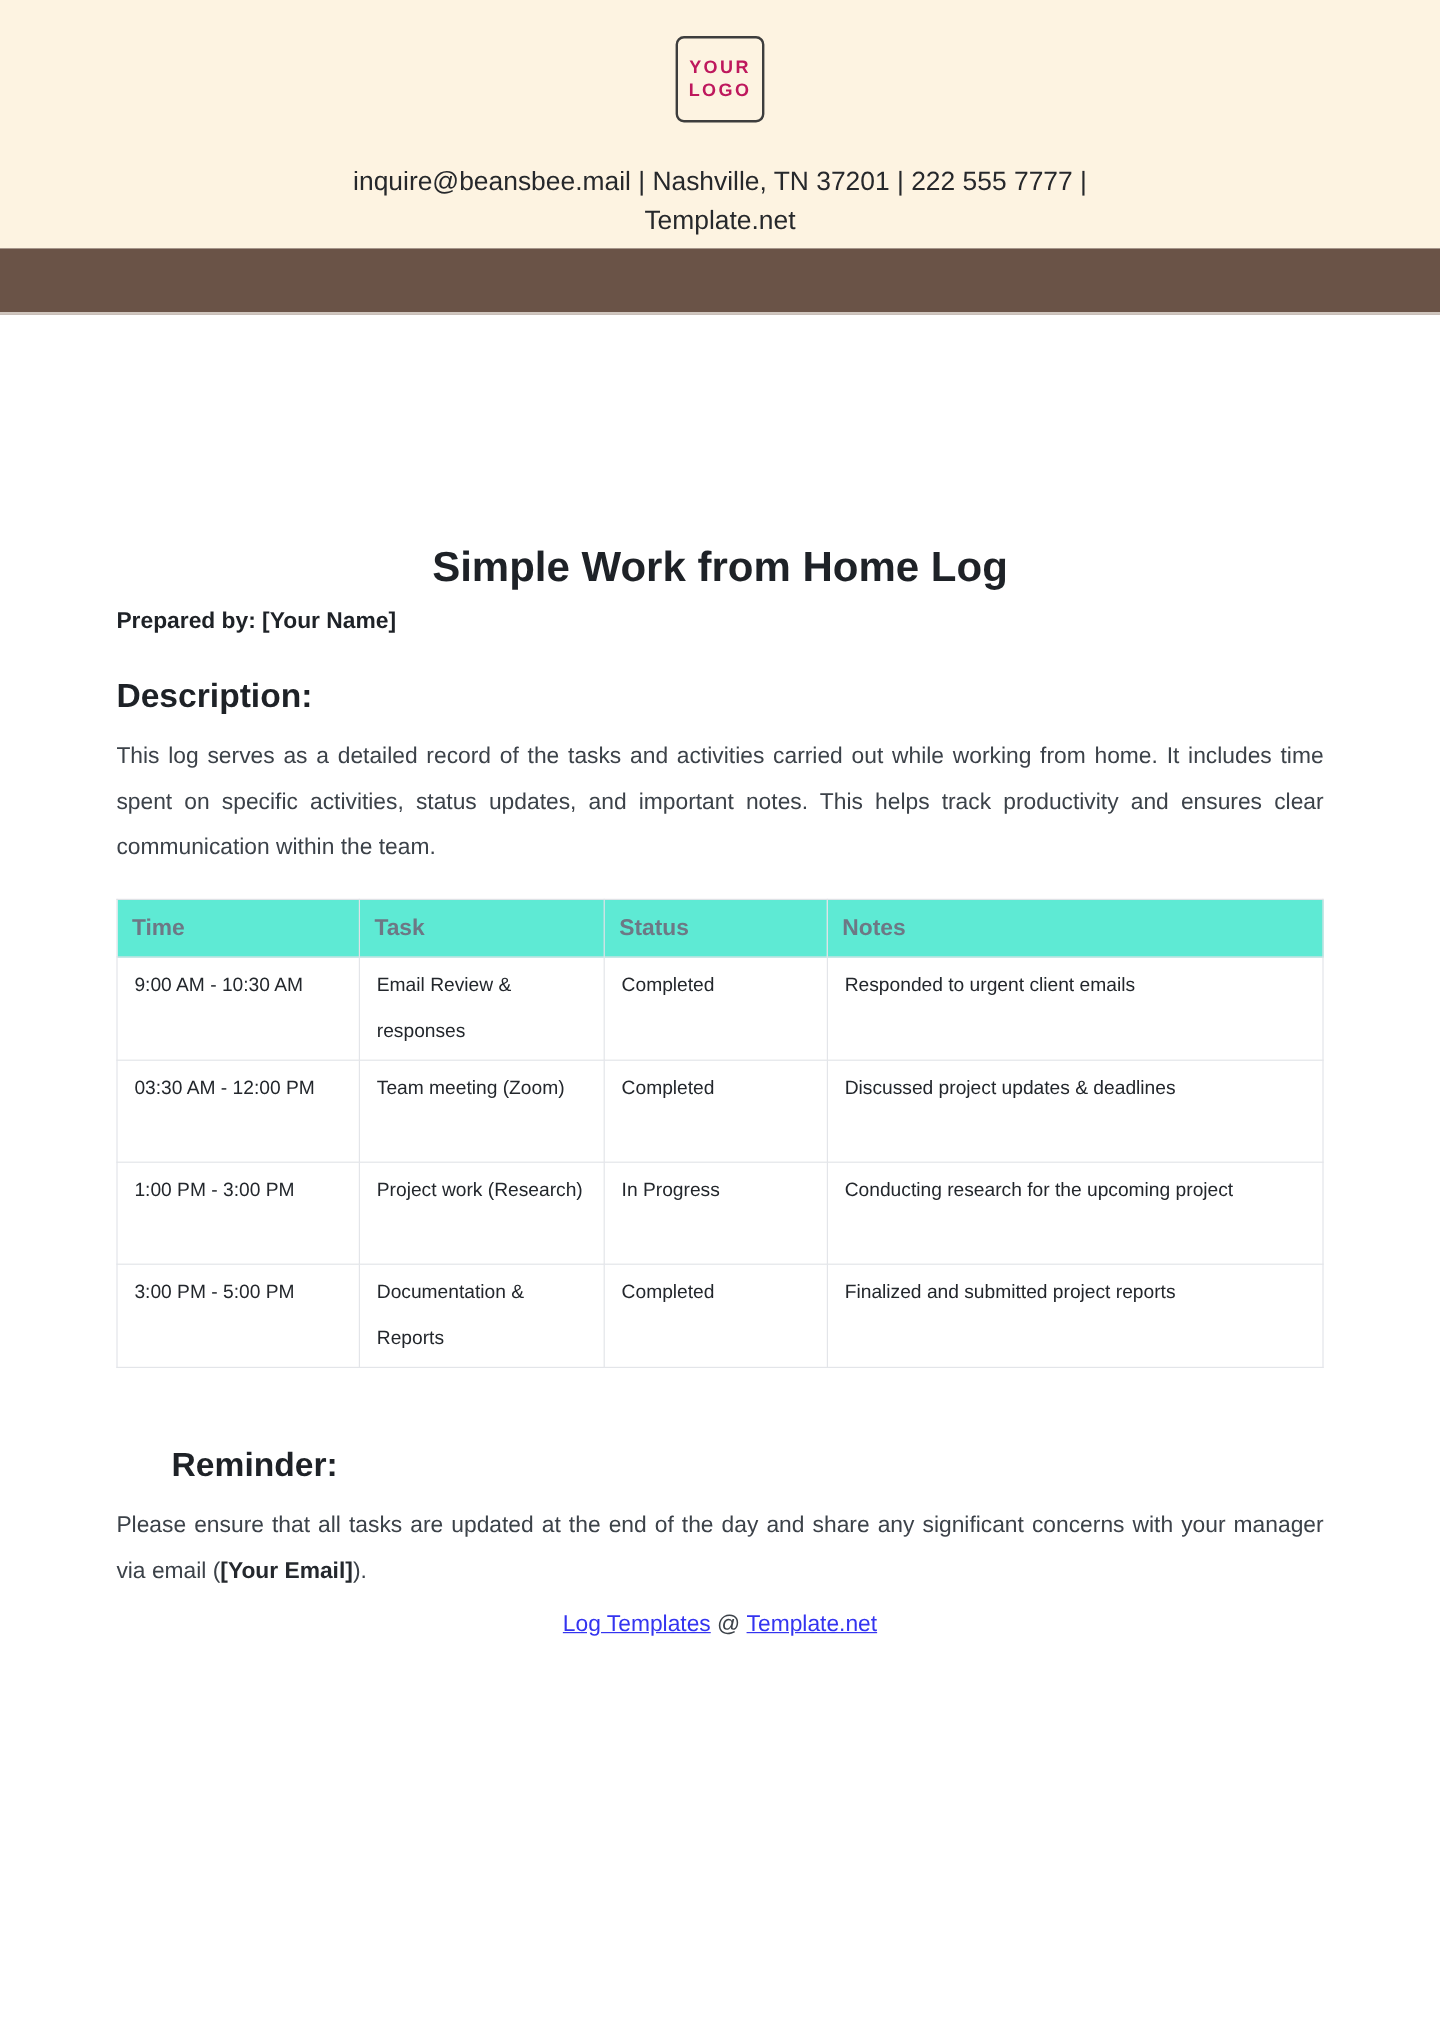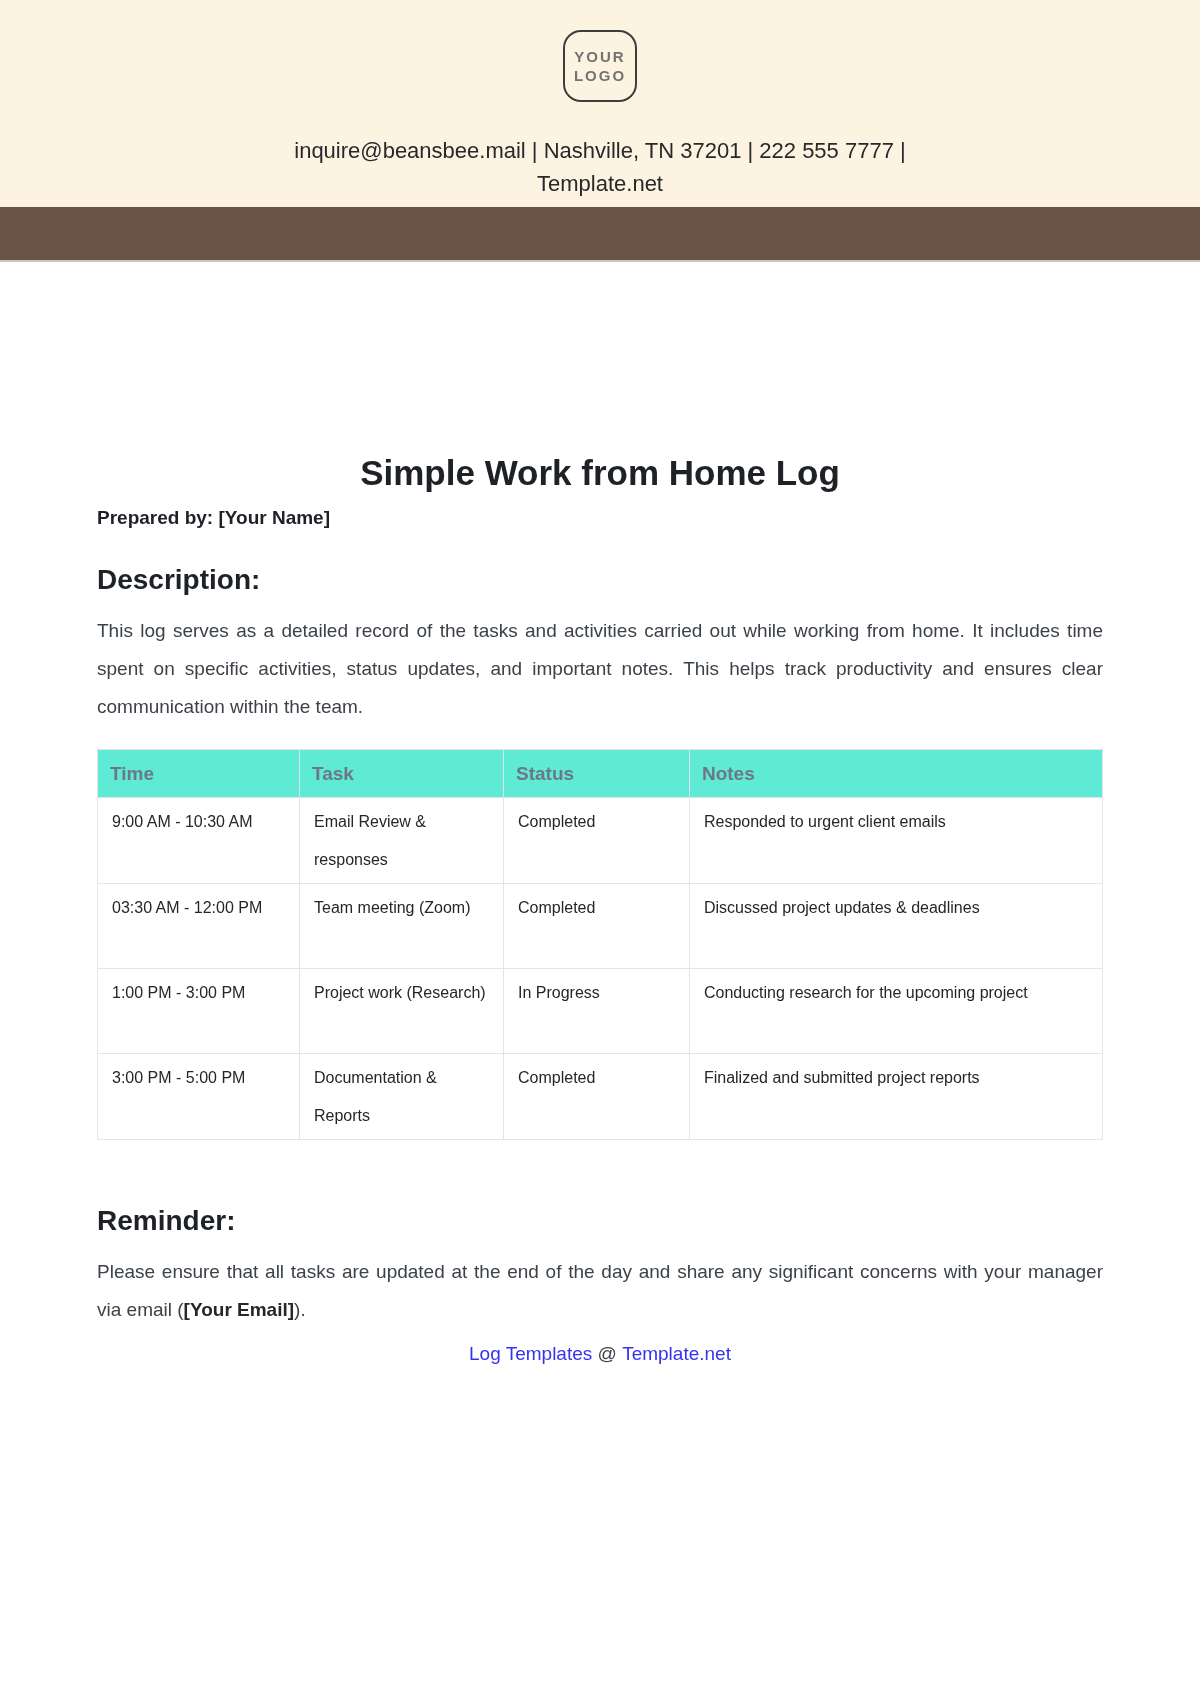--- a/index.html
+++ b/index.html
@@ -22,22 +22,22 @@
     padding-top: 30px;
   }
   .logo-box {
     display: inline-flex;
     flex-direction: column;
     align-items: center;
     justify-content: center;
     width: 74px;
     height: 72px;
     border: 2px solid #3d3d3d;
-    border-radius: 18px;
-    color: #737373;
+    border-radius: 7px;
+    color: #be185d;
     font-size: 15px;
     font-weight: 600;
     letter-spacing: 2px;
     line-height: 19px;
   }
   .contact-info {
     margin: 32px auto 0;
     max-width: 700px;
     font-size: 22px;
     line-height: 33px;
@@ -70,21 +70,21 @@
     font-weight: 700;
     color: #1e2227;
   }
   .section-heading {
     margin-top: 36px;
     font-size: 28px;
     line-height: 26px;
     font-weight: 700;
     color: #1e2227;
   }
-  .reminder-heading { margin-top: 68px; }
+  .reminder-heading { margin-top: 68px; margin-left: 46px; }
   .para {
     margin-top: 19px;
     font-size: 19px;
     line-height: 38px;
     text-align: justify;
     color: #3c4249;
   }
   .para .bold-inline { font-weight: 700; color: #24282d; }
 
   
@@ -119,20 +119,21 @@
   
   .footer-links {
     margin-top: 12px;
     text-align: center;
     font-size: 19px;
     line-height: 26px;
     color: #3c4249;
   }
   .footer-links a {
     color: #3434f0;
+    text-decoration: underline;
     font-weight: 500;
     cursor: pointer;
   }
 </style>
 </head>
 <body>
 
 <div class="page">
 
   <header class="letterhead">

